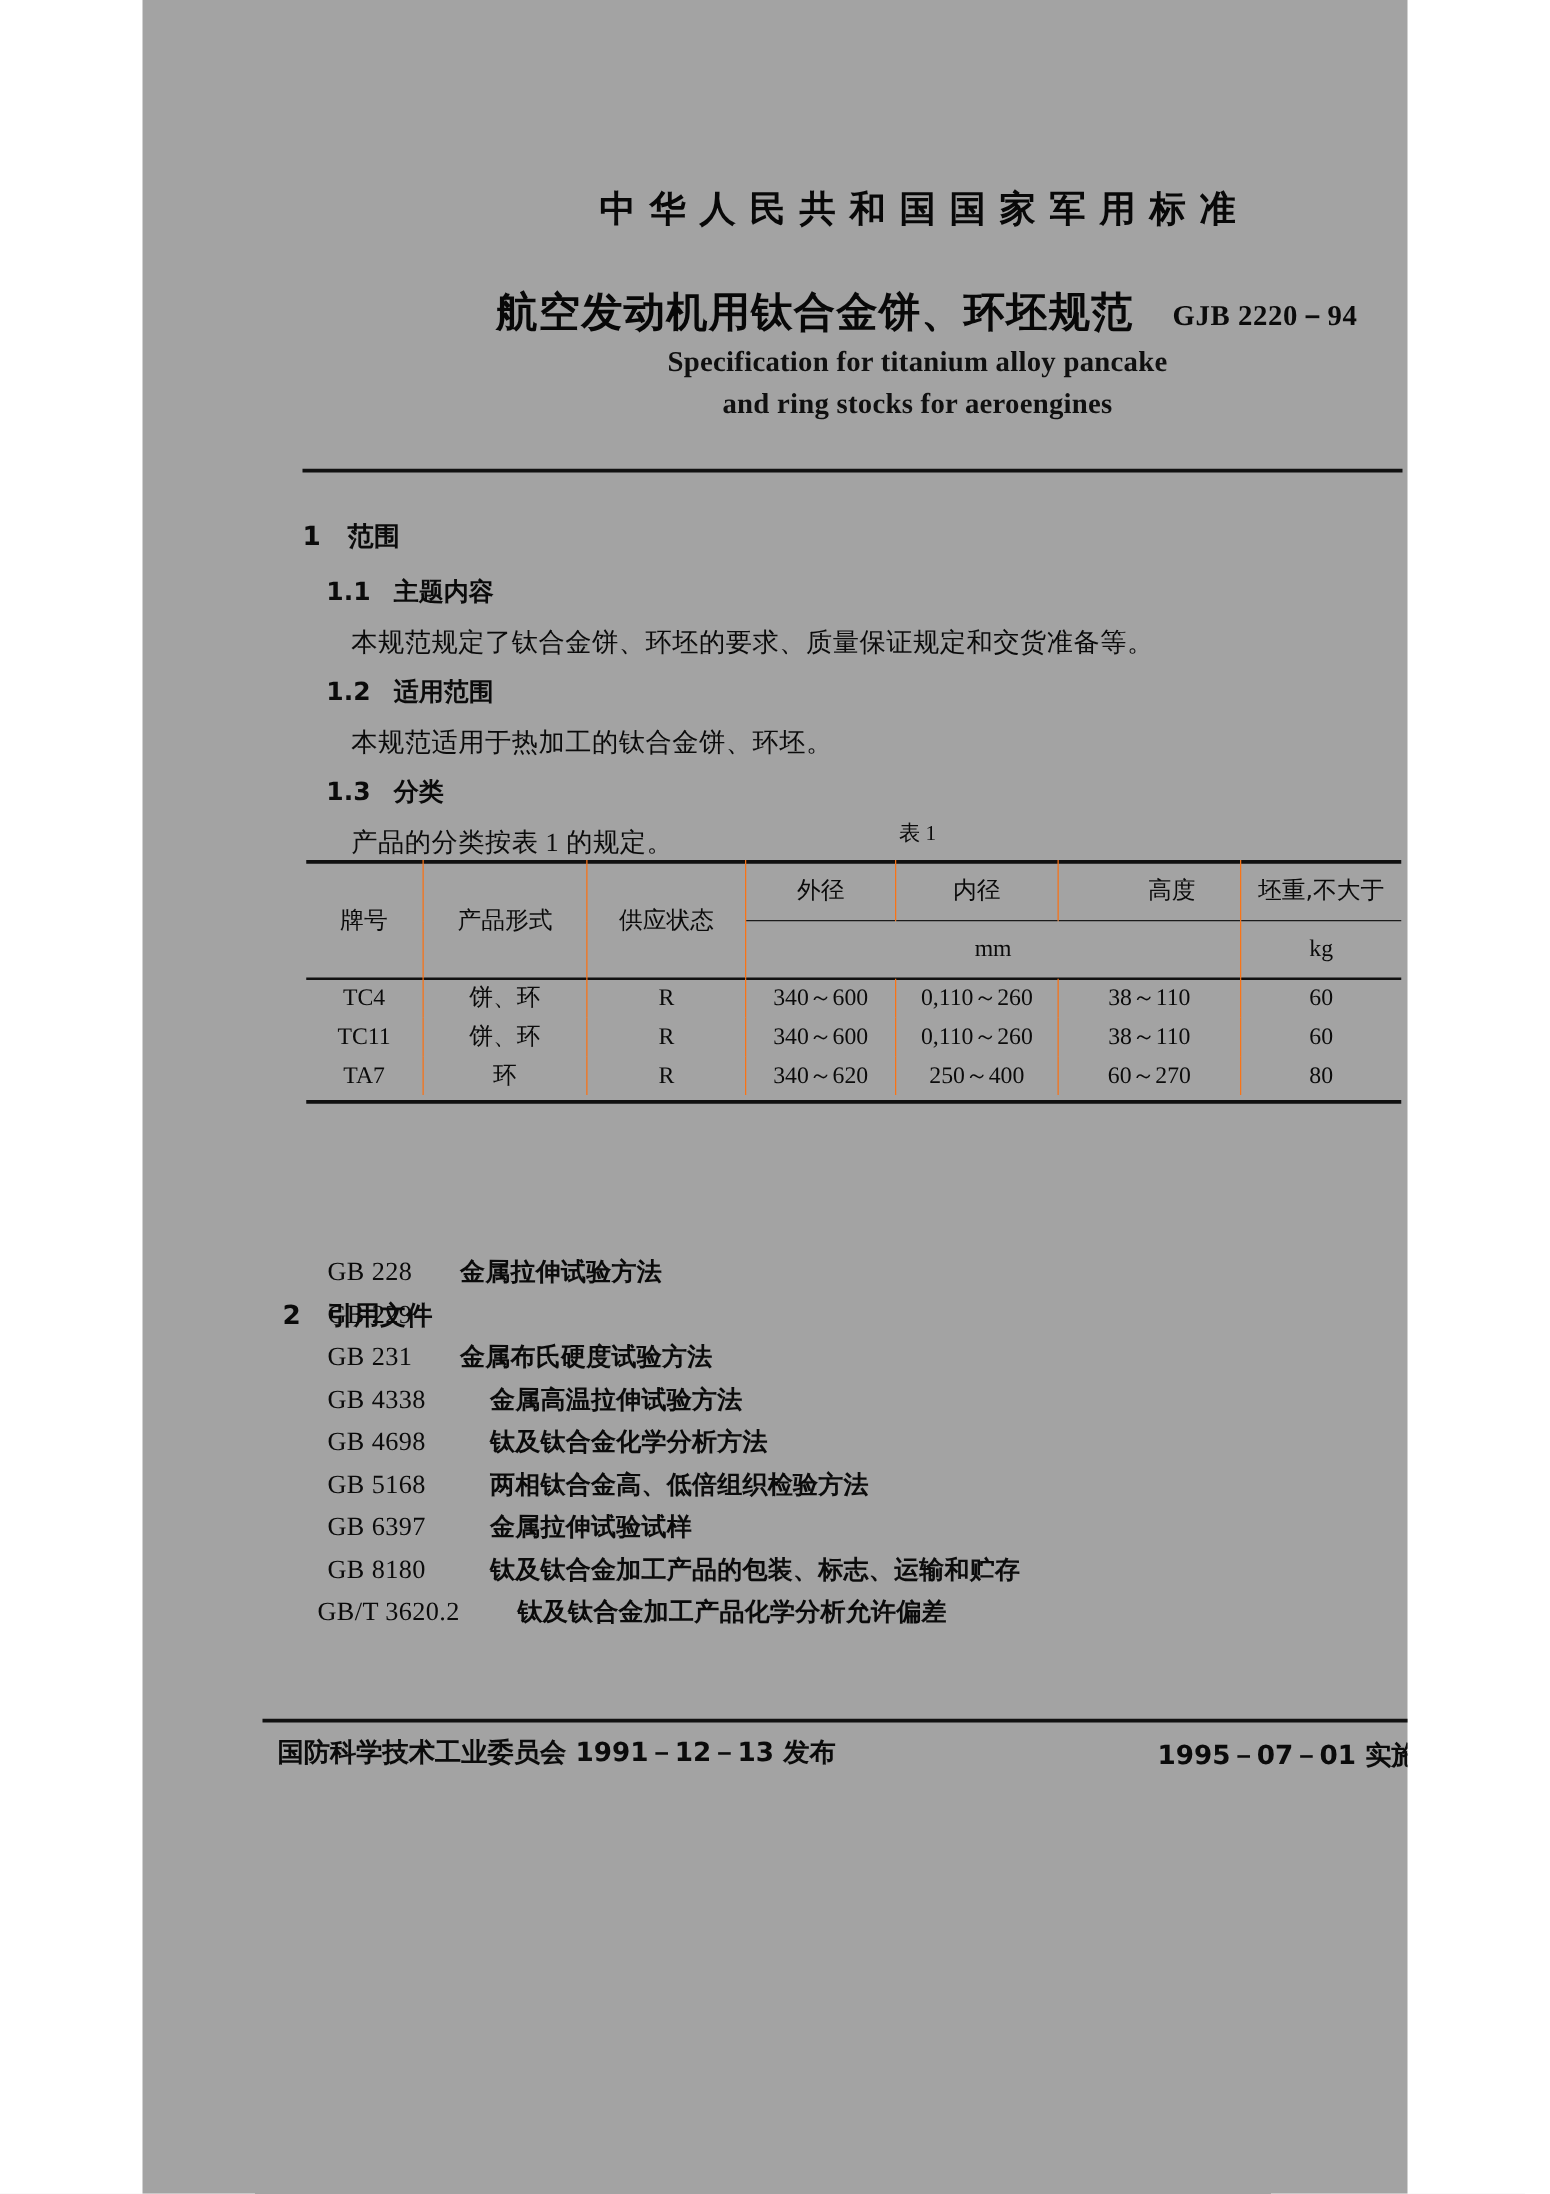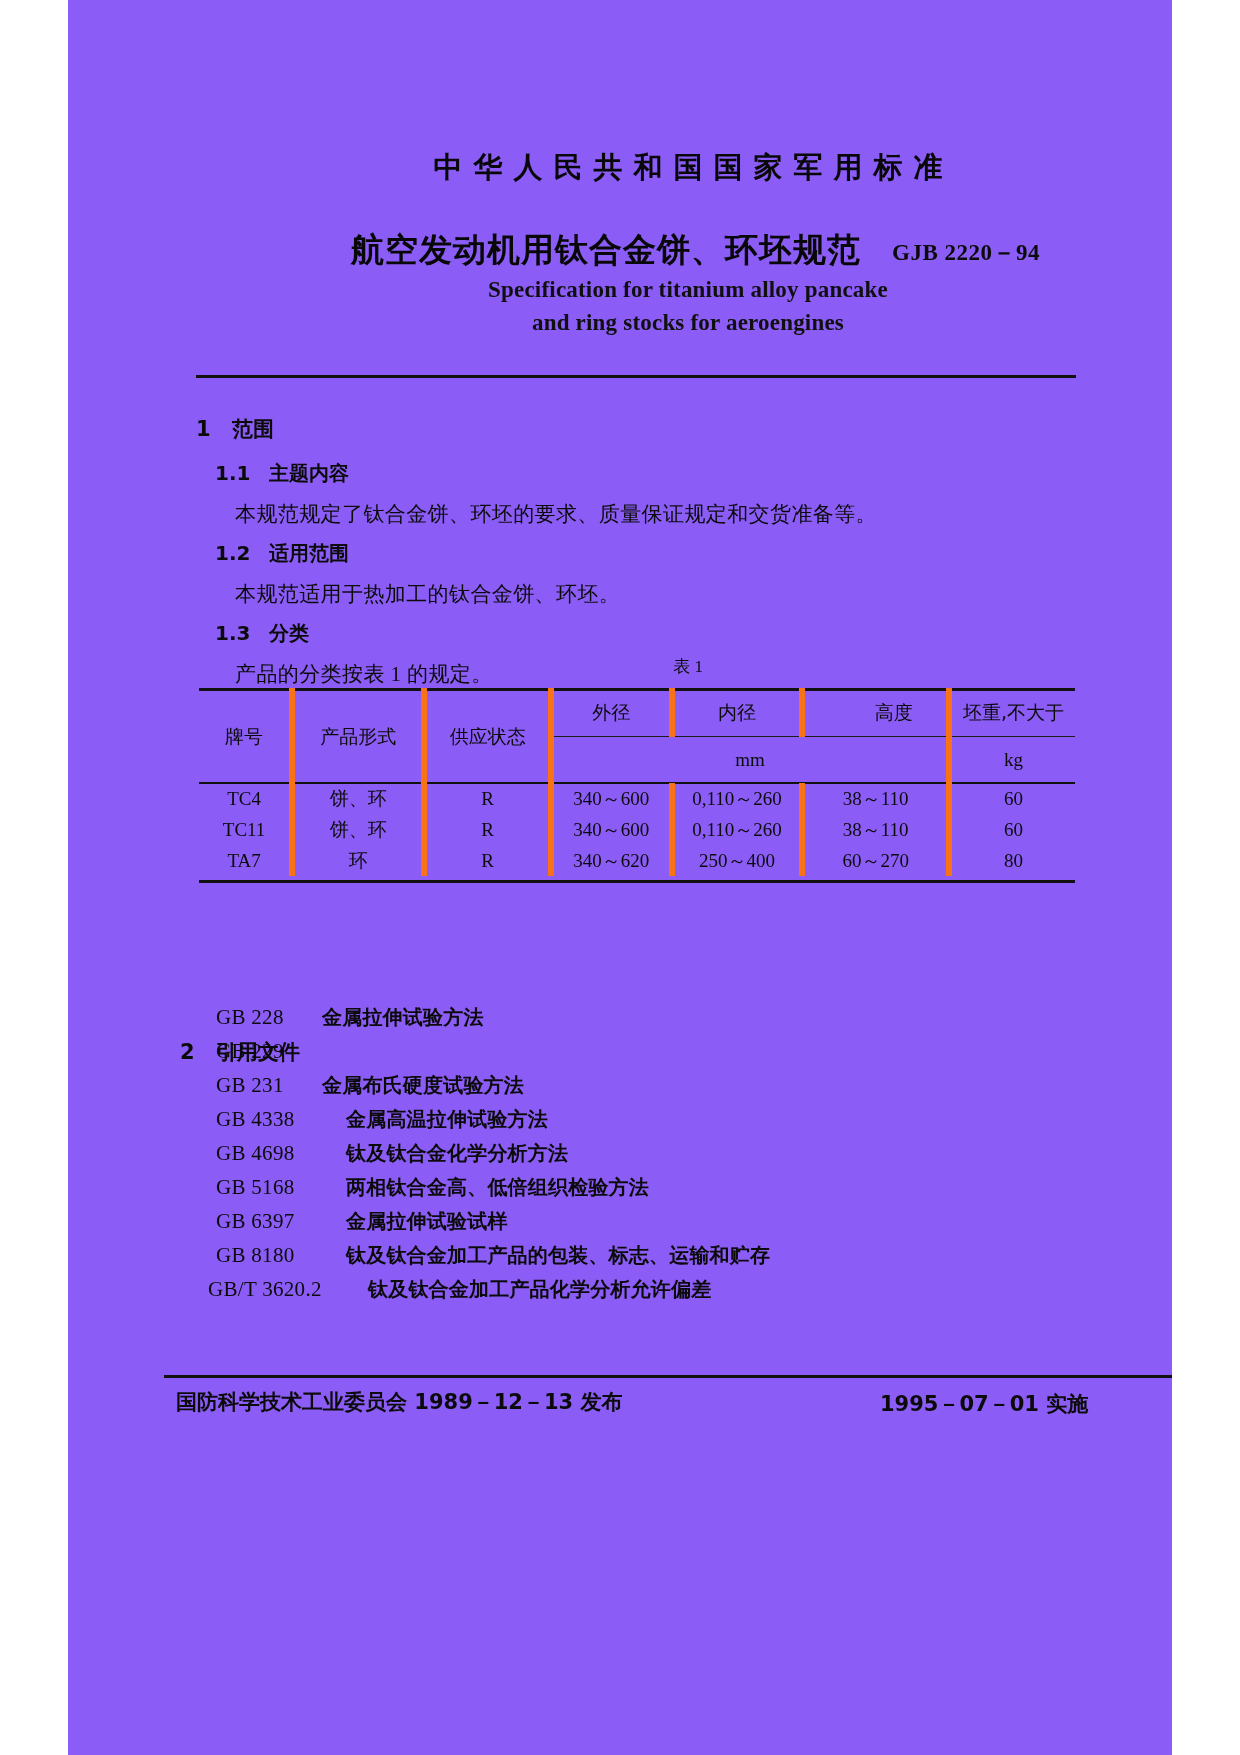--- a/index.html
+++ b/index.html
@@ -6,24 +6,24 @@
     margin: 0;
     padding: 0;
     background: #ffffff;
   }
   body {
     font-family: "Liberation Serif", "DejaVu Serif", serif;
     color: #0b0b0b;
   }
   #page {
     position: relative;
-    width: 1104px;
+    width: 1012px;
     height: 1755px;
     margin: 0 auto;
-    background: #8b5cf6;
+    background: #a3a3a3;
     overflow: hidden;
   }
   
   .national-title {
     position: absolute;
     top: 148px;
     left: 0;
     width: 1240px;
     text-align: center;
     font-family: "DejaVu Sans", "Liberation Sans", sans-serif;
@@ -123,21 +123,21 @@
     position: absolute;
     left: 131px;
     top: 688px;
     width: 876px;
     border-collapse: collapse;
     font-family: "Liberation Serif", "DejaVu Serif", serif;
     font-size: 19px;
   }
   #spec-table td, #spec-table th {
     border-left: 1px solid #1b1b1b;
-    border-right: 6px solid #f97316;
+    border-right: 1px solid #f97316;
     text-align: center;
     font-weight: normal;
     padding: 0;
     height: 31px;
     line-height: 31px;
   }
   #spec-table tr.hdr-a td { height: 48px; line-height: 48px; }
   #spec-table tr.hdr-b td { height: 46px; line-height: 46px; }
   #spec-table td.edge-l { border-left: none; }
   #spec-table td.edge-r { border-right: none; }
@@ -345,17 +345,17 @@
       <span class="ref-code">GB 8180</span>
       <span class="ref-name">钛及钛合金加工产品的包装、标志、运输和贮存</span>
     </div>
     <div class="ref-item" style="height:36px;padding-left:20px;">
       <span class="ref-code" style="left:140px;">GB/T 3620.2</span>
       <span class="ref-name" style="left:300px;">钛及钛合金加工产品化学分析允许偏差</span>
     </div>
   </div>
 
   <div class="rule-bottom"></div>
-  <div class="footer-left">国防科学技术工业委员会 1989－12－13 发布</div>
+  <div class="footer-left">国防科学技术工业委员会 1991－12－13 发布</div>
   <div class="footer-right">1995－07－01 实施</div>
   <div class="page-number">1</div>
 
 </div>
 
 </body></html>

